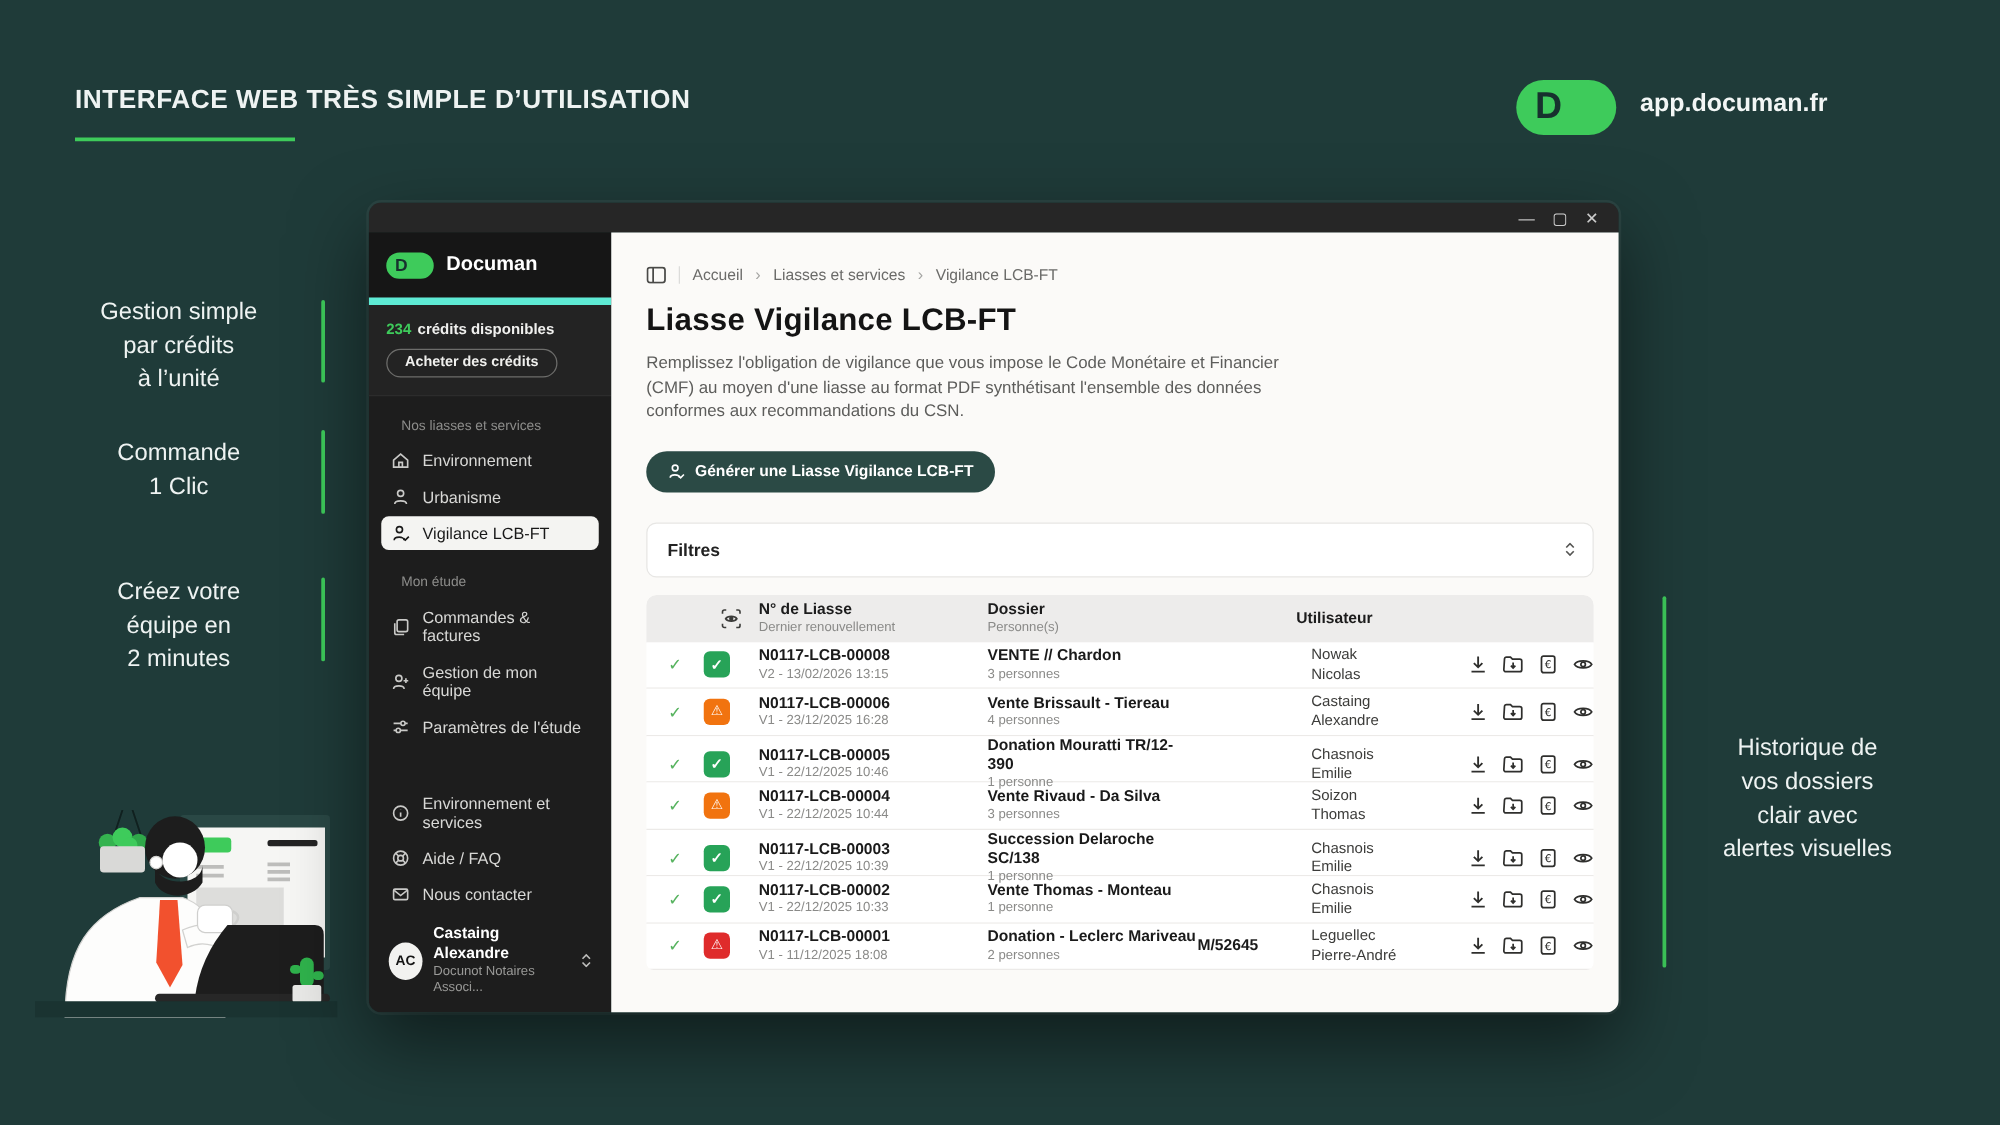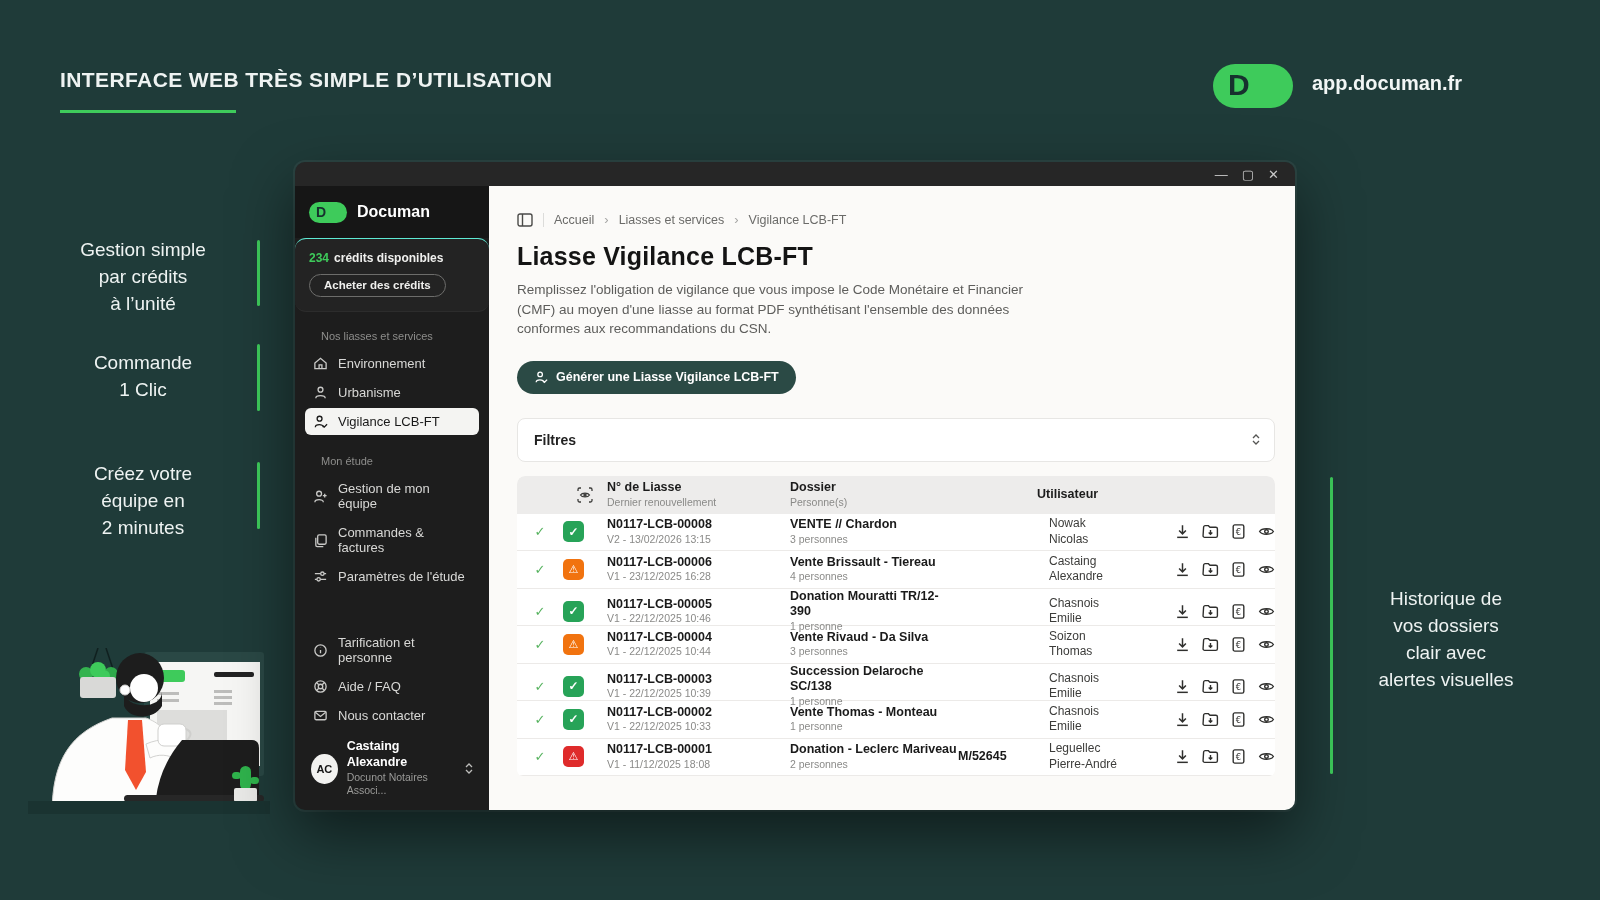--- a/index.html
+++ b/index.html
@@ -45,21 +45,21 @@
     display:flex; align-items:center; justify-content:flex-end; gap:14px; padding-right:16px; }
   .titlebar span { color:#cbcbcb; font-size:13px; line-height:1; cursor:default; }
   .win-body { flex:1; display:flex; min-height:0; }
 
   
   .sidebar { width:194px; flex:0 0 194px; background:#1d1d1d; color:#d6d6d4; position:relative; }
   .sb-logo { height:52px; background:#161616; display:flex; align-items:center; gap:10px; padding-left:14px; }
   .sb-logo .pill { width:38px; height:21px; background:#3ecb5b; border-radius:11px; position:relative; }
   .sb-logo .pill .d { position:absolute; left:7px; top:2px; font-size:14px; font-weight:800; color:#17312e; }
   .sb-logo .name { font-size:16px; font-weight:bold; color:#fff; }
-  .sb-credits { background:#232323; padding:12px 14px 14px; border-top:1px solid #5eead4; border-bottom:1px solid #2c2c2c;border-radius:11px; }
+  .sb-credits { background:#232323; padding:12px 14px 14px; border-top:6px solid #5eead4; border-bottom:1px solid #2c2c2c; }
   .sb-credits .line { font-size:12px; font-weight:bold; color:#f0f0ee; }
   .sb-credits .line .num { color:#3ecb5b; margin-right:5px; }
   .buy-btn { margin-top:9px; display:inline-block; border:1.5px solid #6d6d6b; border-radius:14px;
     padding:4px 14px 5px; font-size:11.5px; font-weight:bold; color:#f0f0ee; cursor:pointer; }
   .sb-section { padding:12px 10px 0; }
   .sb-label { font-size:11px; color:#8d8d8b; margin:6px 5px 8px;padding-left:11px; }
   .sb-item { display:flex; align-items:center; gap:10px; padding:6px 8px; margin-bottom:2px;
     font-size:13px; color:#d8d8d6; border-radius:6px; cursor:pointer; }
   .sb-item svg { flex:0 0 15px; stroke:#c9c9c7; }
   .sb-item.active { background:#f4f4f2; color:#191919; font-weight:500; }
@@ -234,50 +234,50 @@
               <path d="M10.5 12.5 l1.5 1.5 l3-3"></path>
             </svg>
           <span>Vigilance LCB-FT</span>
         </div>
       </div>
 
       <div class="sb-section">
         <div class="sb-label">Mon étude</div>
         <div class="sb-item">
           <svg width="15" height="15" viewBox="0 0 16 16" fill="none" stroke-width="1.4">
+              <rect x="5" y="2" width="9" height="10" rx="1.5"></rect>
+              <path d="M3 5 v8 a1.5 1.5 0 0 0 1.5 1.5 H11"></path>
+            </svg>
+          <span>Commandes &amp; factures</span>
+        </div>
+        <div class="sb-item">
+          <svg width="15" height="15" viewBox="0 0 16 16" fill="none" stroke-width="1.4">
               <circle cx="6.5" cy="5" r="2.6"></circle>
               <path d="M2 14 C2 10.5 11 10.5 11 14"></path>
               <path d="M12.5 5 v4 M10.5 7 h4"></path>
             </svg>
           <span>Gestion de mon équipe</span>
         </div>
         <div class="sb-item">
           <svg width="15" height="15" viewBox="0 0 16 16" fill="none" stroke-width="1.4">
-              <rect x="5" y="2" width="9" height="10" rx="1.5"></rect>
-              <path d="M3 5 v8 a1.5 1.5 0 0 0 1.5 1.5 H11"></path>
-            </svg>
-          <span>Commandes &amp; factures</span>
-        </div>
-        <div class="sb-item">
-          <svg width="15" height="15" viewBox="0 0 16 16" fill="none" stroke-width="1.4">
               <path d="M2 5 h12 M2 11 h12"></path>
               <circle cx="10" cy="5" r="1.8" fill="#1d1d1d"></circle>
               <circle cx="6" cy="11" r="1.8" fill="#1d1d1d"></circle>
             </svg>
           <span>Paramètres de l'étude</span>
         </div>
       </div>
 
       <div class="sb-bottom">
         <div class="sb-item">
           <svg width="15" height="15" viewBox="0 0 16 16" fill="none" stroke-width="1.4">
               <circle cx="8" cy="8" r="6"></circle>
               <path d="M8 7.5 v3.5 M8 5 v.2"></path>
             </svg>
-          <span>Tarification et personne</span>
+          <span>Environnement et services</span>
         </div>
         <div class="sb-item">
           <svg width="15" height="15" viewBox="0 0 16 16" fill="none" stroke-width="1.4">
               <circle cx="8" cy="8" r="6"></circle>
               <circle cx="8" cy="8" r="2.4"></circle>
               <path d="M4 4 l2.2 2.2 M12 4 l-2.2 2.2 M4 12 l2.2-2.2 M12 12 l-2.2-2.2"></path>
             </svg>
           <span>Aide / FAQ</span>
         </div>
         <div class="sb-item">

